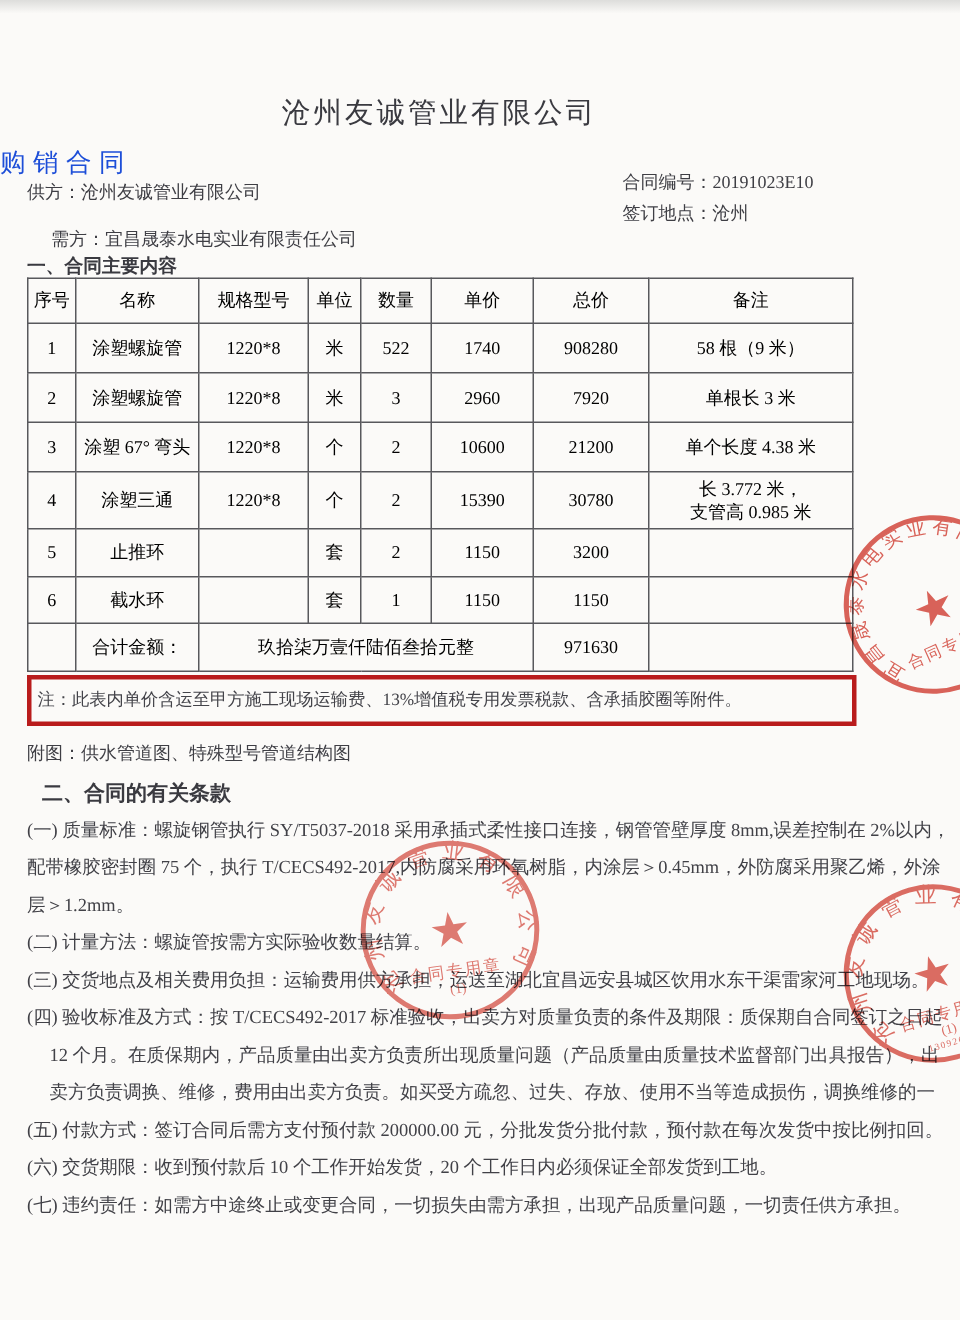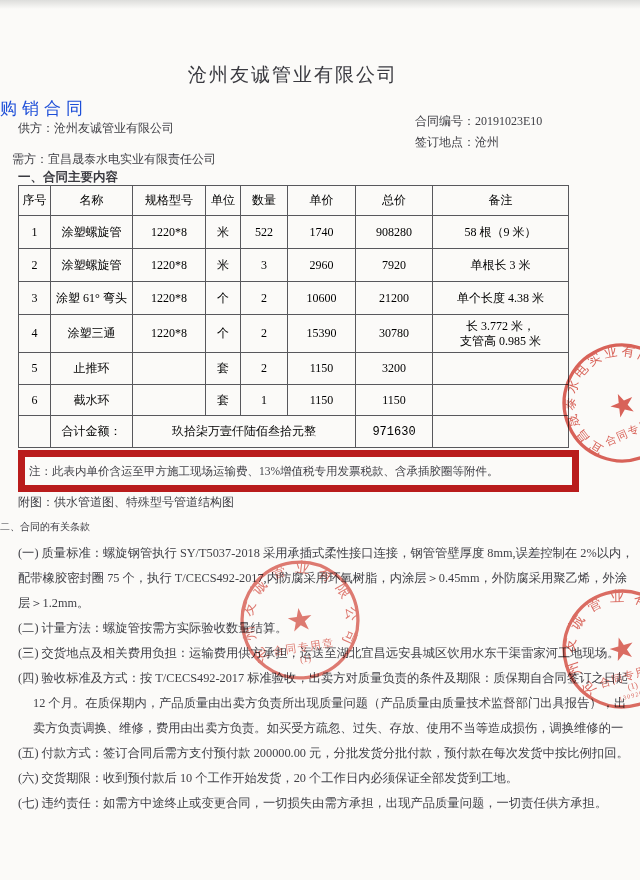--- a/index.html
+++ b/index.html
@@ -17,45 +17,45 @@
   .doc-title{
     left:0;top:62px;width:586px;text-align:center;
     font-size:19px;letter-spacing:2px;color:#3a3a40;
   }
   .doc-subtitle{
     left:0;top:97px;width:586px;text-align:left;
     font-size:17px;letter-spacing:5px;color:#1d4ed8;
   }
   .meta{font-size:12px;white-space:nowrap;}
   .meta-supplier{left:18px;top:120px;}
-  .meta-buyer{left:12px;top:151px;}
+  .meta-buyer{left:34px;top:151px;}
   .meta-right{left:415px;top:111px;line-height:21px;}
   .sec-heading{left:18px;top:169px;font-size:12.5px;font-weight:700;color:#3a3a40;}
-  .sec-heading2{left:0;top:520px;font-size:10px;font-weight:400;color:#3a3a40;}
+  .sec-heading2{left:28px;top:520px;font-size:14px;font-weight:700;color:#3a3a40;}
 
   table.items{
     position:absolute;left:18px;top:185px;width:550px;
     border-collapse:collapse;table-layout:fixed;
     font-size:12px;color:#000000;
   }
   table.items th,table.items td{
     border:1px solid #58585c;padding:0 2px;text-align:center;vertical-align:middle;
     font-weight:normal;overflow:hidden;
   }
   table.items .pre{white-space:pre-line;line-height:15px;}
   tr.h-head{height:30px;}
   tr.h-r1,tr.h-r2,tr.h-r3{height:33px;}
   tr.h-r4{height:38px;}
   tr.h-r5{height:32px;}
   tr.h-r6{height:31px;}
-  tr.h-total{height:32px;font-family:Liberation Mono, monospace;}
+  tr.h-total{height:32px;}
 
   .notebox{
     left:18px;top:450px;width:543px;height:28px;
-    border:7px solid #b91c1c;
+    border:3px solid #b91c1c;
     font-size:11.5px;line-height:28px;white-space:nowrap;
     padding-left:4px;color:#434349;
   }
   .attachment{left:18px;top:494px;font-size:12px;white-space:nowrap;}
 
   .clauses{left:18px;top:541px;width:612px;}
   .cl-line{
     height:25px;line-height:25px;font-size:12.3px;
     white-space:nowrap;color:#414147;
   }
@@ -130,21 +130,21 @@
       <td>涂塑螺旋管</td>
       <td>1220*8</td>
       <td>米</td>
       <td>3</td>
       <td>2960</td>
       <td>7920</td>
       <td class="pre">单根长 3 米</td>
     </tr>
     <tr class="h-r3">
       <td>3</td>
-      <td>涂塑 61° 弯头</td>
+      <td>涂塑 67° 弯头</td>
       <td>1220*8</td>
       <td>个</td>
       <td>2</td>
       <td>10600</td>
       <td>21200</td>
       <td class="pre">单个长度 4.38 米</td>
     </tr>
     <tr class="h-r4">
       <td>4</td>
       <td>涂塑三通</td>

